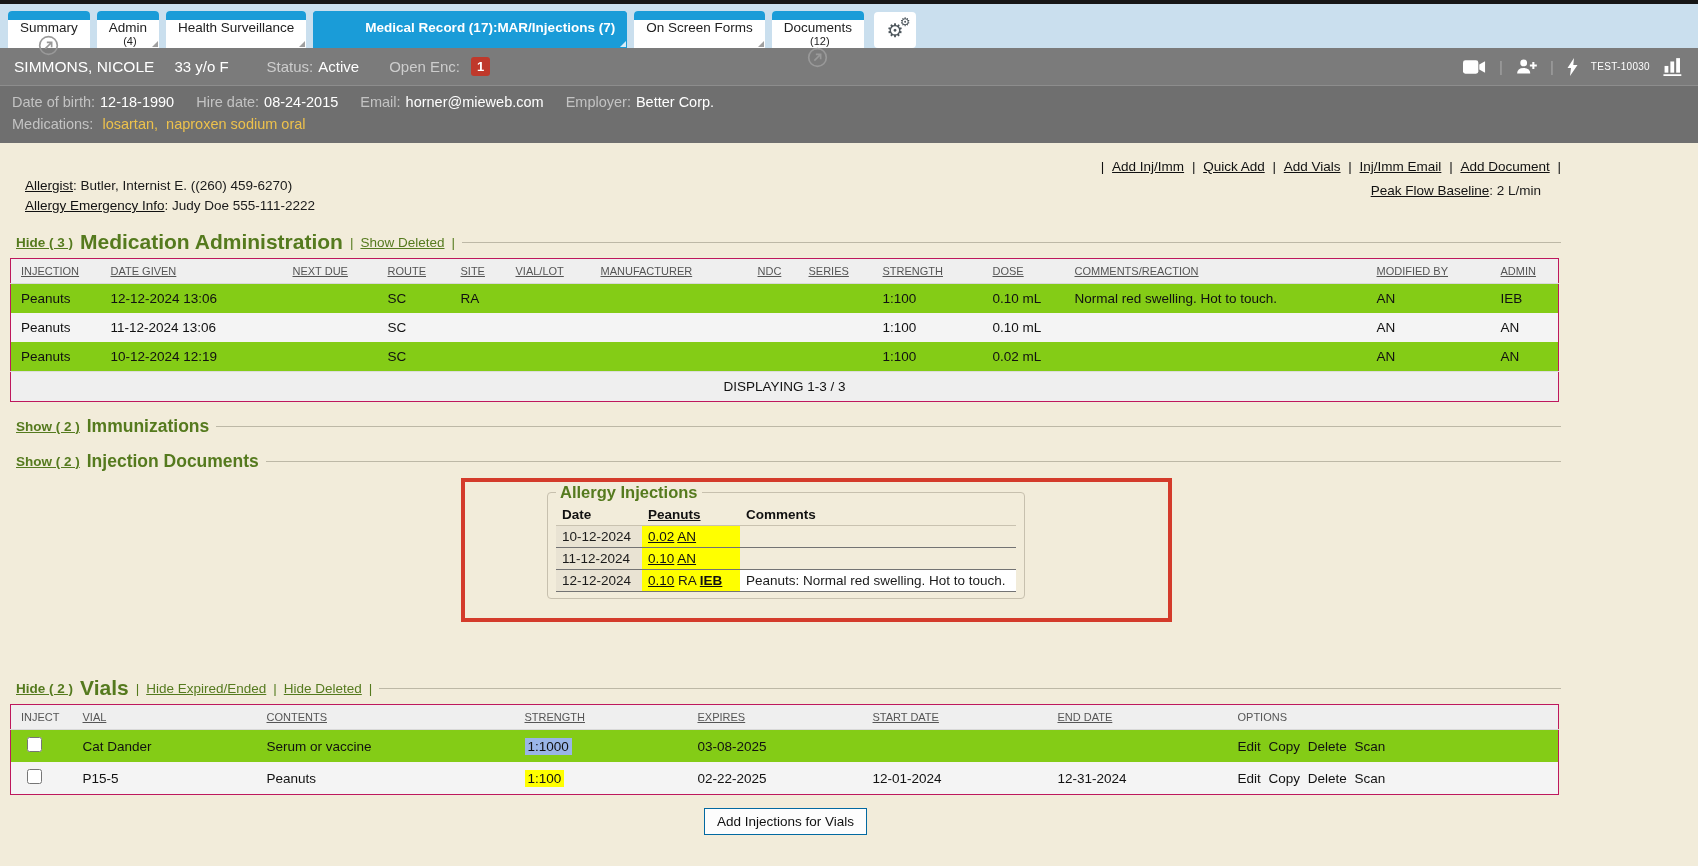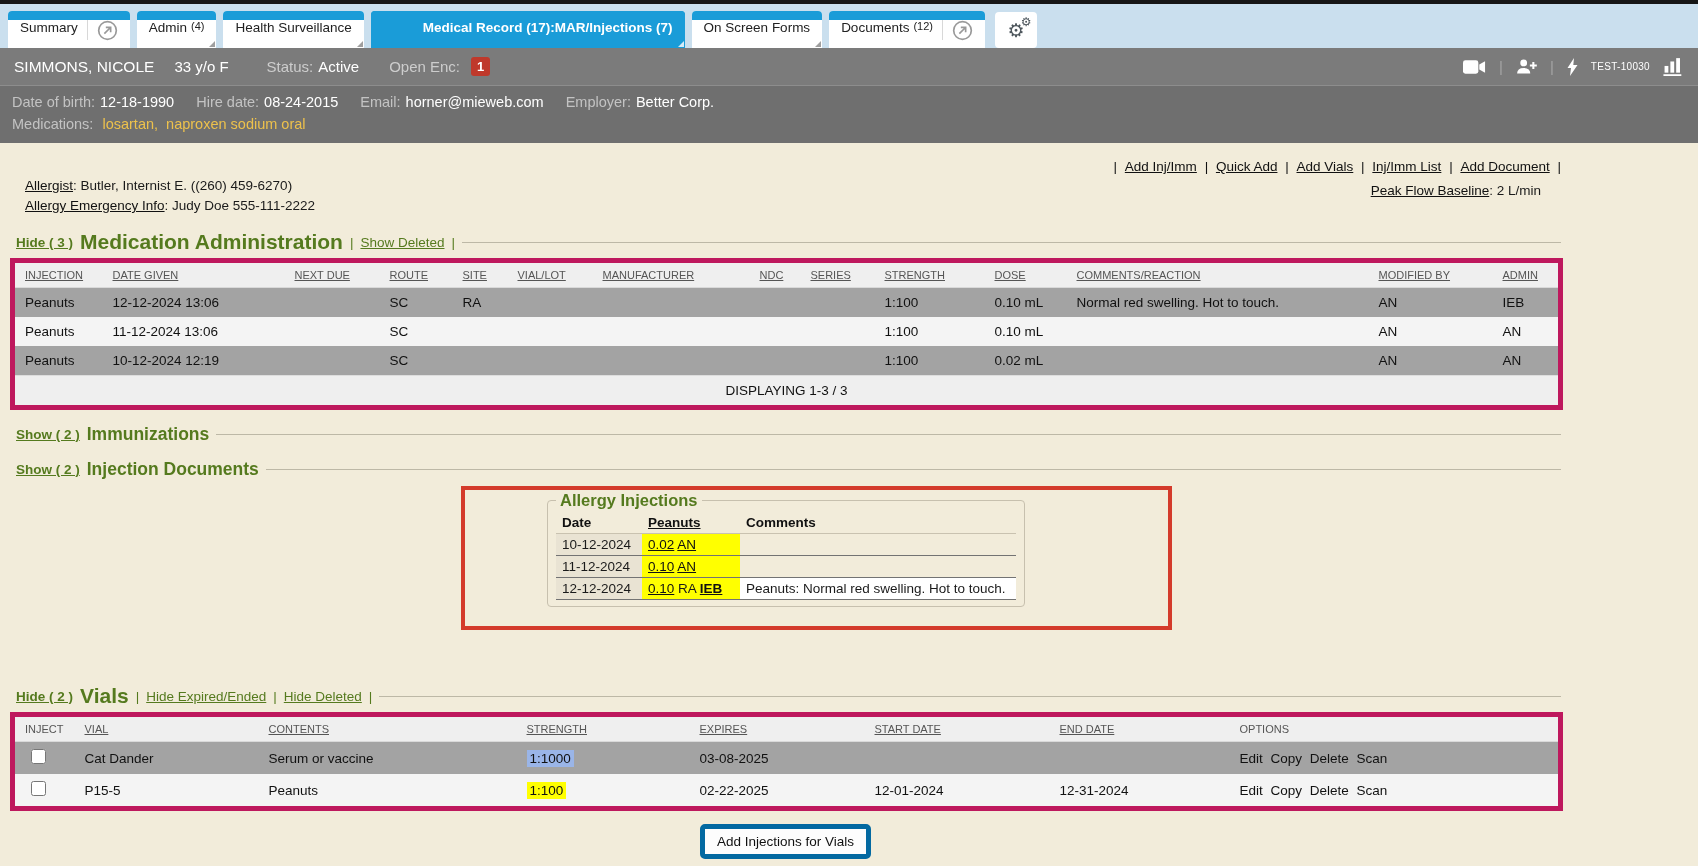--- a/index.html
+++ b/index.html
@@ -9,21 +9,21 @@
     background:#f2ecda; color:#1a1a1a;
     font-family:"Liberation Sans", sans-serif; font-size:13.5px;
   }
   a { cursor:pointer; }
 
   
   .topstrip { height:4px; background:#161616; }
   .tabbar { background:#cadfee; height:44px; display:flex; align-items:flex-end; padding-left:8px; gap:7px; }
   .tab {
     position:relative; background:#fff; height:37px; border-radius:4px 4px 0 0;
-    display:flex; padding:9px 12px 0 12px; cursor:pointer;
+    display:flex; align-items:center; padding:9px 12px 0 12px; cursor:pointer;flex-direction:column;
   }
   .tab::before { content:""; position:absolute; top:0; left:0; right:0; height:9px; background:#1a9cd8; border-radius:4px 4px 0 0; }
   .tab-label { font-size:13.5px; color:#222; white-space:nowrap; }
   .tab-count { font-size:11px; color:#222; margin-left:4px; }
   .tab.active { background:#1a9cd8; }
   .tab.active .tab-label, .tab.active .tab-count { color:#fff; font-weight:bold;padding-left:40px; }
   .has-menu::after { content:""; position:absolute; right:1px; bottom:1px; border-left:6px solid transparent; border-bottom:6px solid #9f9f9f; }
   .tab.active.has-menu::after { border-bottom-color:#d6ecf8; }
   .tab-div { width:1px; background:#d8d8d8; height:20px; margin:0 9px; }
   .share-ic { display:inline-flex; }
@@ -63,21 +63,21 @@
   .peakflow { margin-top:7px; margin-right:20px; white-space:nowrap; }
 
   .sec-head { display:flex; align-items:center; gap:7px; margin:14px 0 0 6px; color:#557a1e; }
   .toggle { color:#557a1e; font-weight:bold; text-decoration:underline; font-size:13.5px; white-space:nowrap; }
   .sec-title-xl { color:#557a1e; font-weight:bold; font-size:21px; white-space:nowrap; }
   .sec-title-lg { color:#557a1e; font-weight:bold; font-size:17.5px; white-space:nowrap; }
   .sec-pipe { color:#557a1e; }
   .sec-link { color:#557a1e; text-decoration:underline; font-size:13.5px; white-space:nowrap; }
   .rule { flex:1; border-top:1px solid #bdb8a6; }
 
-  table.data { width:1548px; border-collapse:collapse; background:#a3a3a3; border:5px solid #be185d; table-layout:fixed; margin-top:4px; }
+  table.data { width:1548px; border-collapse:collapse; background:#84cc16; border:1px solid #be185d; table-layout:fixed; margin-top:4px; }
   table.data th { font-size:11px; color:#555; text-align:left; font-weight:normal; background:#efefef; padding:6px 10px; border-bottom:1px solid #d9d9d9; white-space:nowrap; overflow:hidden; }
   table.data th .us { text-decoration:underline; cursor:pointer; }
   table.data td { padding:7px 10px; font-size:13.5px; color:#111; white-space:nowrap; overflow:hidden; }
   tr.alt td { background:#f4f4f4; }
   td.tfoot { background:#efefef; text-align:center; font-size:11px; color:#333; border-top:1px solid #ddd; padding:6px; }
   .hl-y { background:#ffff00; padding:1px 3px; }
   .hl-b { background:#9ab5e8; padding:1px 3px; }
   .opt-link { color:#111; margin-right:4px; }
   input[type=checkbox] { width:15px; height:15px; margin:0 0 0 6px; }
 
@@ -91,21 +91,21 @@
   .ai-table th.pean { text-decoration:underline; cursor:pointer; }
   .ai-table td { padding:3px 6px; border-bottom:1px solid #737373; white-space:nowrap; }
   td.ai-date { background:#e9e3d3; width:86px; }
   td.ai-dose { background:#ffff00; width:98px; }
   td.ai-comment { background:transparent; }
   td.ai-comment.has-text { background:#fff; }
   .ai-table a { color:#111; text-decoration:underline; }
   .ai-table a.bold { font-weight:bold; }
 
   .center-btn { text-align:center; margin-top:13px; }
-  button.add-btn { font-family:"Liberation Sans", sans-serif; font-size:13.5px; padding:5px 12px; background:#fdfdfd; border:5px solid #0369a1; border-radius:5px; cursor:pointer; color:#111; }
+  button.add-btn { font-family:"Liberation Sans", sans-serif; font-size:13.5px; padding:5px 12px; background:#fdfdfd; border:1px solid #0369a1; border-radius:0; cursor:pointer; color:#111; }
 
   .vials-margin { margin-top:40px; }
 </style>
 </head>
 <body>
 
 <div class="topstrip"></div>
 
 <div class="tabbar">
   <div class="tab">
@@ -208,21 +208,21 @@
 <div class="content">
 
   <div class="actions-row">
     <span class="pipe">|</span>
     <a class="a-link">Add Inj/Imm</a>
     <span class="pipe">|</span>
     <a class="a-link">Quick Add</a>
     <span class="pipe">|</span>
     <a class="a-link">Add Vials</a>
     <span class="pipe">|</span>
-    <a class="a-link">Inj/Imm List</a>
+    <a class="a-link">Inj/Imm Email</a>
     <span class="pipe">|</span>
     <a class="a-link">Add Document</a>
     <span class="pipe">|</span>
   </div>
 
   <div class="info-flex">
     <div class="contact-block">
       <div>
         <a class="ul-label">Allergist</a><span>: Butler, Internist E. ((260) 459-6270)</span>
       </div>

